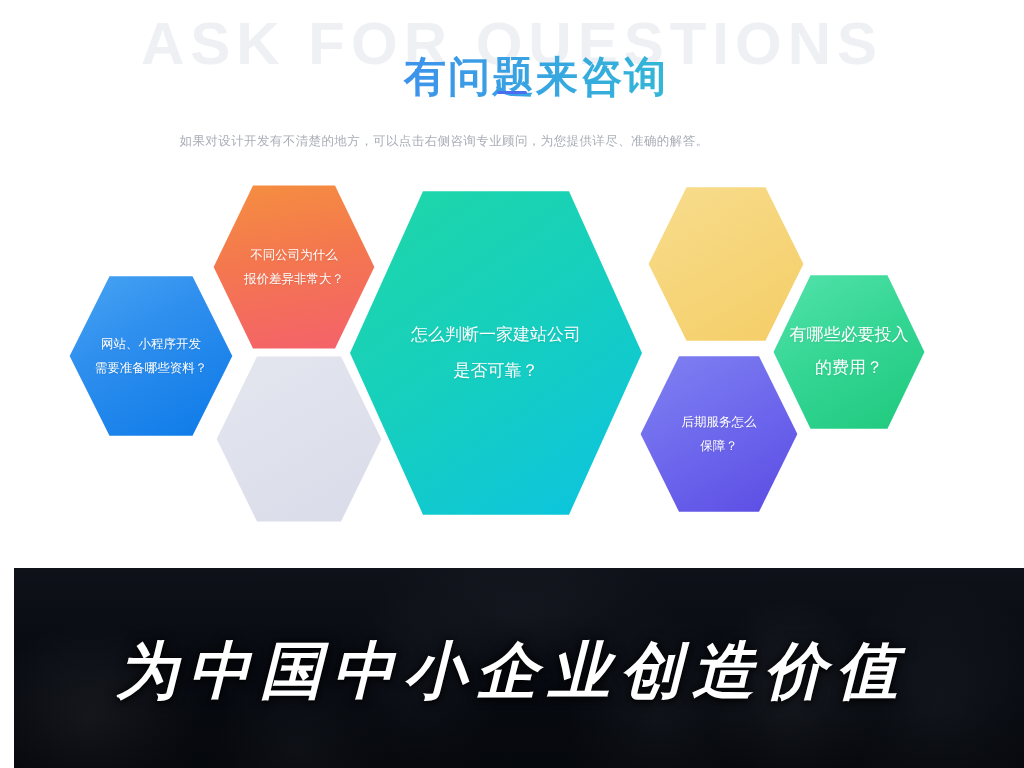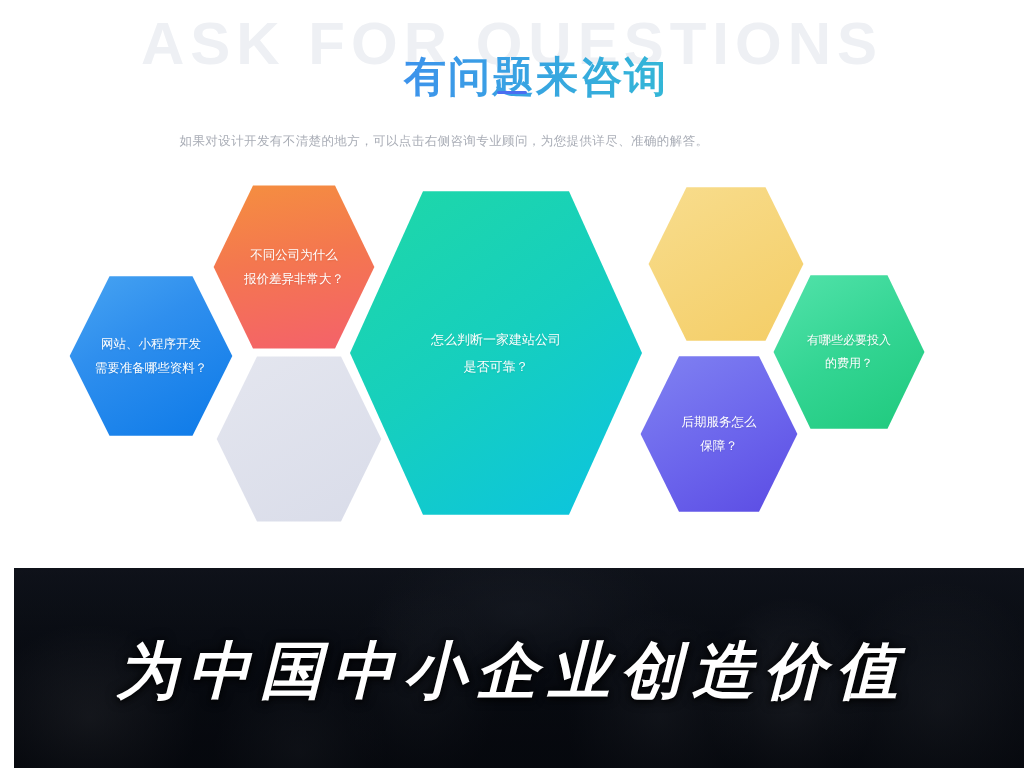--- a/index.html
+++ b/index.html
@@ -127,43 +127,44 @@
   }
   .hex-gray {
     left: 215px; top: 203px;
     width: 168px; height: 172px;
     background: linear-gradient(150deg, #e4e6ef 0%, #d9dce9 100%);
   }
   .hex-center {
     left: 350px; top: 38px;
     width: 292px; height: 330px;
     background: linear-gradient(145deg, #1fd8a6 0%, #16cfbe 48%, #0bc3e2 100%);
-    font-size: 13px;
+    font-size: 17px;
     line-height: 2.1;
     clip-path: polygon(25% 1%, 75% 1%, 100% 50%, 75% 99%, 25% 99%, 0% 50%);
     border-radius: 22px;
   }
   .hex-yellow {
     left: 647px; top: 34px;
     width: 158px; height: 160px;
     background: linear-gradient(150deg, #f8dd8e 0%, #f4cd65 100%);
   }
   .hex-purple {
     left: 639px; top: 203px;
     width: 160px; height: 162px;
     background: linear-gradient(150deg, #8183f2 0%, #6b64ec 55%, #5a4ae3 100%);
     font-size: 12.5px;
     line-height: 1.95;
   }
   .hex-green {
     left: 772px; top: 122px;
     width: 154px; height: 160px;
     background: linear-gradient(150deg, #54e3ab 0%, #33d593 50%, #1ec97c 100%);
-    font-size: 12px;
-    line-height: 1.95;
+    font-size: 17px;
+    line-height: 1.95;
+    font-family: Liberation Mono, monospace;
   }
 
   
   .banner {
     position: absolute;
     left: 0;
     top: 568px;
     width: 1024px;
     height: 200px;
     background: #0a0d14;

